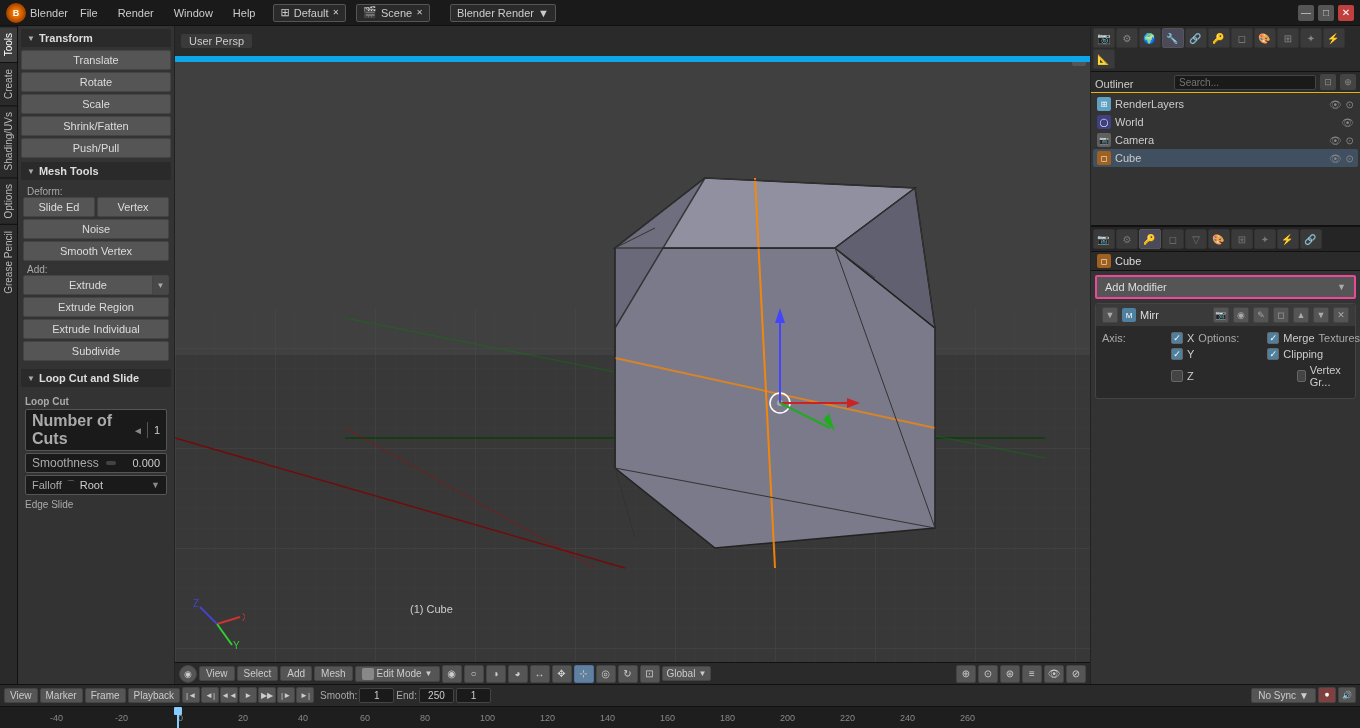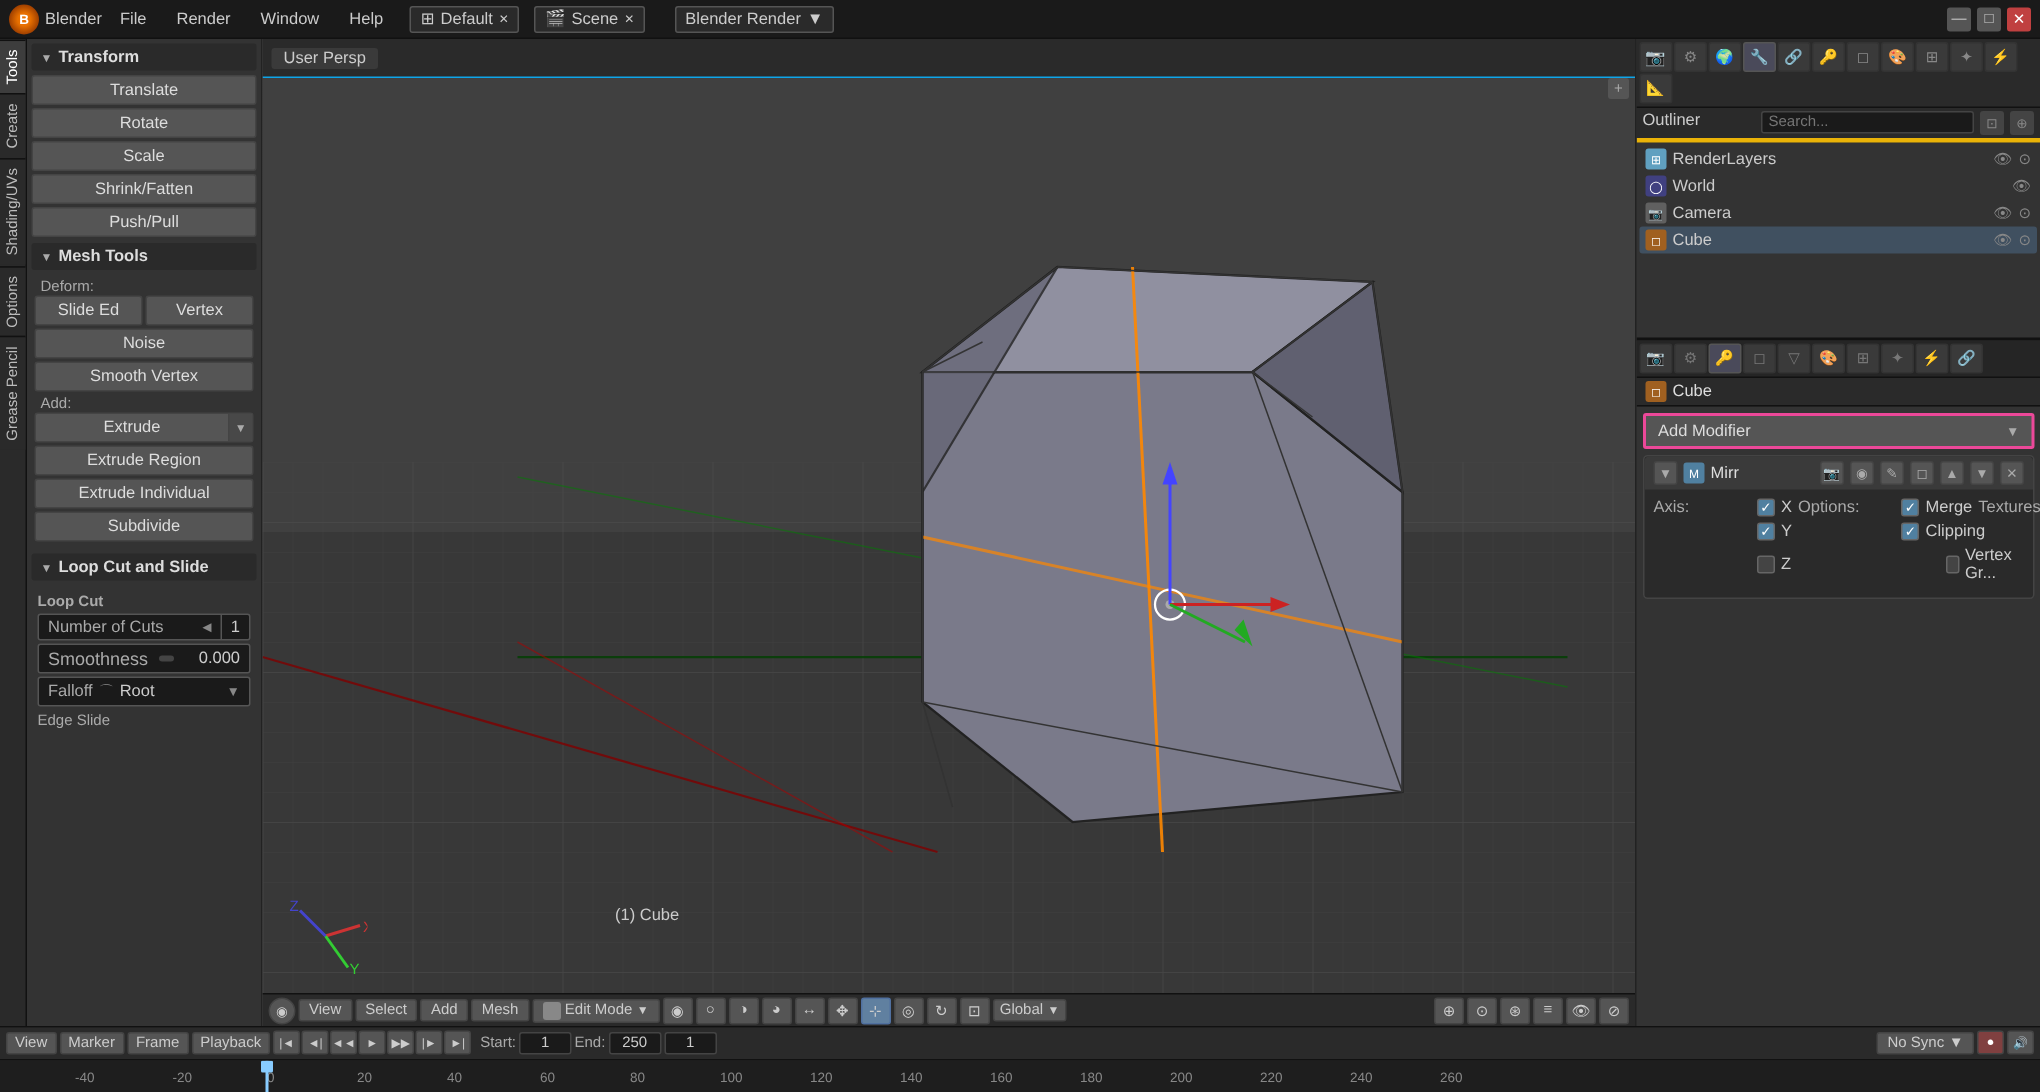--- a/index.html
+++ b/index.html
@@ -442,22 +442,23 @@
       display: flex;
       align-items: center;
       background: #1a1a1a;
       border: 1px solid #555;
       border-radius: 2px;
       margin-bottom: 2px;
     }
     .number-field .nf-label {
       flex: 1;
       padding: 2px 6px;
-      font-size: 11px;
+      font-size: 16px;
       color: #aaa;
+      font-weight: bold;
     }
     .number-field .nf-value {
       padding: 2px 6px;
       font-size: 11px;
       color: #ccc;
       border-left: 1px solid #555;
     }
     .number-field .nf-arrow {
       padding: 2px 4px;
       font-size: 10px;
@@ -664,21 +665,21 @@
             <span class="falloff-arrow">▼</span>
           </div>
           <div class="edge-slide-label">Edge Slide</div>
         </div>
 
       </div>
     </div>
 
     <div style="flex:1; position:relative; background:#404040; overflow:hidden;">
 
-      <div style="position:absolute; top:0; left:0; right:0; height:26px; background:#2a2a2a; display:flex; align-items:center; padding:0 6px; gap:4px; z-index:10; border-bottom:1px solid #0ea5e9;">
+      <div style="position:absolute; top:0; left:0; right:0; height:36px; background:#2a2a2a; display:flex; align-items:center; padding:0 6px; gap:4px; z-index:10; border-bottom:6px solid #0ea5e9;">
         <span style="font-size:11px; color:#ccc; padding:1px 8px; background:#3a3a3a; border-radius:2px; cursor:pointer;">User Persp</span>
       </div>
 
       <div style="position:absolute; top:22px; left:0; right:0; bottom:22px; overflow:hidden;">
         <svg width="100%" height="100%" style="background: linear-gradient(180deg, #404040 50%, #383838 50%);">
 
           <defs>
             <pattern id="grid-minor" width="20" height="20" patternUnits="userSpaceOnUse">
               <path d="M 20 0 L 0 0 0 20" fill="none" stroke="#484848" stroke-width="0.5"></path>
             </pattern>
@@ -806,21 +807,21 @@
         <div class="right-tab" style="width:22px; height:20px; background:#3a3a3a; border:1px solid #333; border-radius:2px; display:flex; align-items:center; justify-content:center; cursor:pointer; font-size:10px; color:#888;">◻</div>
         <div class="right-tab" style="width:22px; height:20px; background:#3a3a3a; border:1px solid #333; border-radius:2px; display:flex; align-items:center; justify-content:center; cursor:pointer; font-size:10px; color:#888;">🎨</div>
         <div class="right-tab" style="width:22px; height:20px; background:#3a3a3a; border:1px solid #333; border-radius:2px; display:flex; align-items:center; justify-content:center; cursor:pointer; font-size:10px; color:#888;">⊞</div>
         <div class="right-tab" style="width:22px; height:20px; background:#3a3a3a; border:1px solid #333; border-radius:2px; display:flex; align-items:center; justify-content:center; cursor:pointer; font-size:10px; color:#888;">✦</div>
         <div style="width:22px; height:20px; background:#3a3a3a; border:1px solid #333; border-radius:2px; display:flex; align-items:center; justify-content:center; cursor:pointer; font-size:10px; color:#888;">⚡</div>
         <div style="width:22px; height:20px; background:#3a3a3a; border:1px solid #333; border-radius:2px; display:flex; align-items:center; justify-content:center; cursor:pointer; font-size:10px; color:#888;">📐</div>
       </div>
 
       <div style="height:155px; border-bottom:2px solid #111; overflow:hidden; display:flex; flex-direction:column;">
 
-        <div style="display:flex; align-items:flex-start; background:#2a2a2a; padding:2px 4px; border-bottom:3px solid #eab308; gap:4px;">
+        <div style="display:flex; align-items:flex-end; background:#2a2a2a; padding:2px 4px; border-bottom:1px solid #eab308; gap:4px;">
           <span style="font-size:11px; color:#ccc; flex:1;">Outliner</span>
 
           <input type="text" style="flex: 1 1 0%; background: rgb(26, 26, 26); border: 1px solid rgb(68, 68, 68); border-radius: 2px; padding: 1px 4px; color: rgb(204, 204, 204); font-size: 10px;" placeholder="Search...">
 
           <div style="width:16px; height:16px; background:#444; border-radius:2px; display:flex; align-items:center; justify-content:center; cursor:pointer; font-size:9px; color:#888;">⊡</div>
           <div style="width:16px; height:16px; background:#444; border-radius:2px; display:flex; align-items:center; justify-content:center; cursor:pointer; font-size:9px; color:#888;">⊕</div>
         </div>
 
         <div style="flex:1; overflow-y:auto; padding:2px;">
 
@@ -959,21 +960,21 @@
       <div class="playback-controls">
         <div class="play-btn">|◄</div>
         <div class="play-btn">◄|</div>
         <div class="play-btn">◄◄</div>
         <div class="play-btn">►</div>
         <div class="play-btn">▶▶</div>
         <div class="play-btn">|►</div>
         <div class="play-btn">►|</div>
       </div>
 
-      <span style="font-size:10px; color:#aaa; margin-left:4px;">Start:</span>
+      <span style="font-size:10px; color:#aaa; margin-left:4px;">Smooth:</span>
       <input type="text" class="timeline-input" style="width: 35px;" value="1">
       <span style="font-size:10px; color:#aaa;">End:</span>
       <input type="text" class="timeline-input" style="width: 35px;" value="250">
       <input type="text" class="timeline-input" style="width: 35px;" value="1">
       <div style="flex:1;"></div>
 
       <div style="display:flex; align-items:center; background:#555; border:1px solid #444; border-radius:2px; padding:1px 6px; gap:3px; cursor:pointer; font-size:10px; color:#ccc;">
         <span>No Sync</span>
         <span>▼</span>
       </div>

